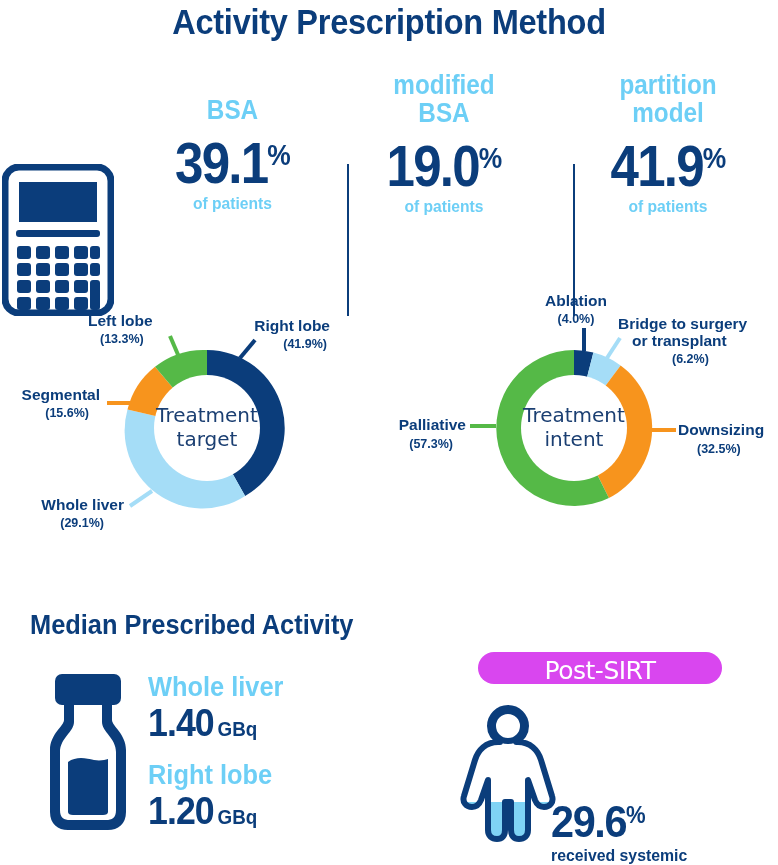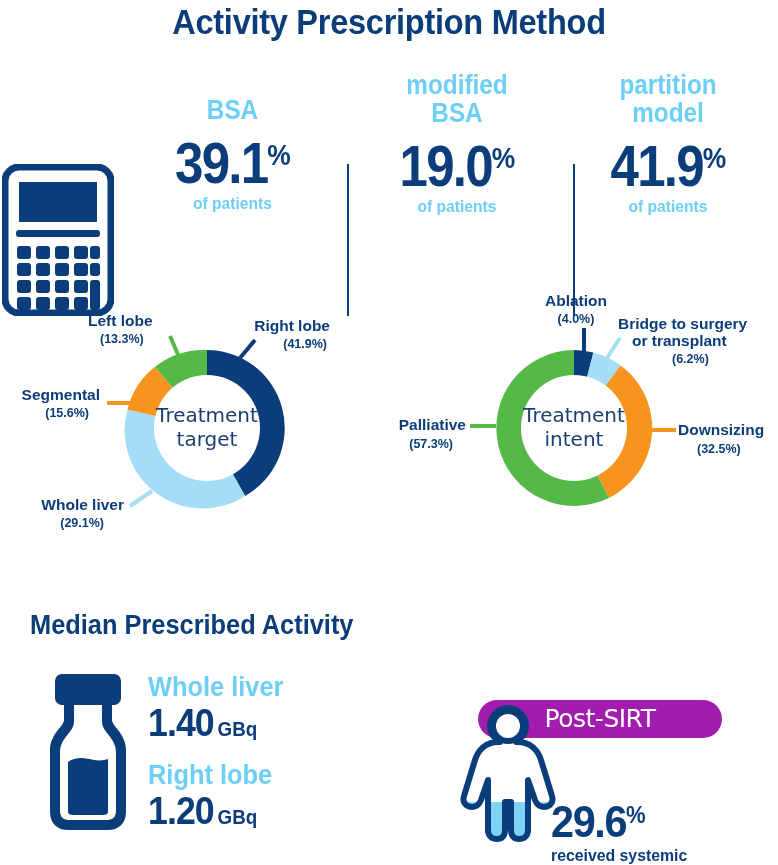--- a/index.html
+++ b/index.html
@@ -80,21 +80,21 @@
   .stat .stat-sub {
     color: #6dcff6;
     font-weight: 700;
     font-size: 17px;
     line-height: 20px;
     transform: scaleX(0.92);
     white-space: nowrap;
   }
 
   #stat-bsa       { left: 120px; top: 18px;  width: 225px; }
-  #stat-mbsa      { left: 348px; top: -7px;  width: 218px; }
+  #stat-mbsa      { left: 335px; top: -7px;  width: 218px; }
   #stat-partition { left: 568px; top: -7px;  width: 200px; }
 
   #calc-icon {
     position: absolute;
     left: 2px;
     top: 86px;
   }
 
   
   #donuts { position: absolute; top: 278px; left: 0; width: 778px; height: 300px; }
@@ -159,31 +159,30 @@
     letter-spacing: 0;
     margin-left: 4px;
   }
 
   
   #postsirt-pill {
     position: absolute;
     left: 478px;
     top: 652px;
     width: 244px;
-    height: 38px;
+    height: 32px;
     border-radius: 19px;
-    background: #a21caf;
+    background: #d946ef;
     color: #ffffff;
     font-size: 25px;
     font-weight: 400;
     line-height: 38px;
     text-align: center;
     font-family: "DejaVu Sans", sans-serif;
     letter-spacing: -0.5px;
-    margin-top: 48px;
   }
   #person-icon { position: absolute; left: 460px; top: 702px; }
 
   #sirt-stat { position: absolute; left: 551px; top: 752px; margin-top: 40px; }
   #sirt-stat .sirt-value {
     color: #0b3d7b;
     font-size: 45px;
     font-weight: 700;
     line-height: 46px;
     letter-spacing: -1.5px;

